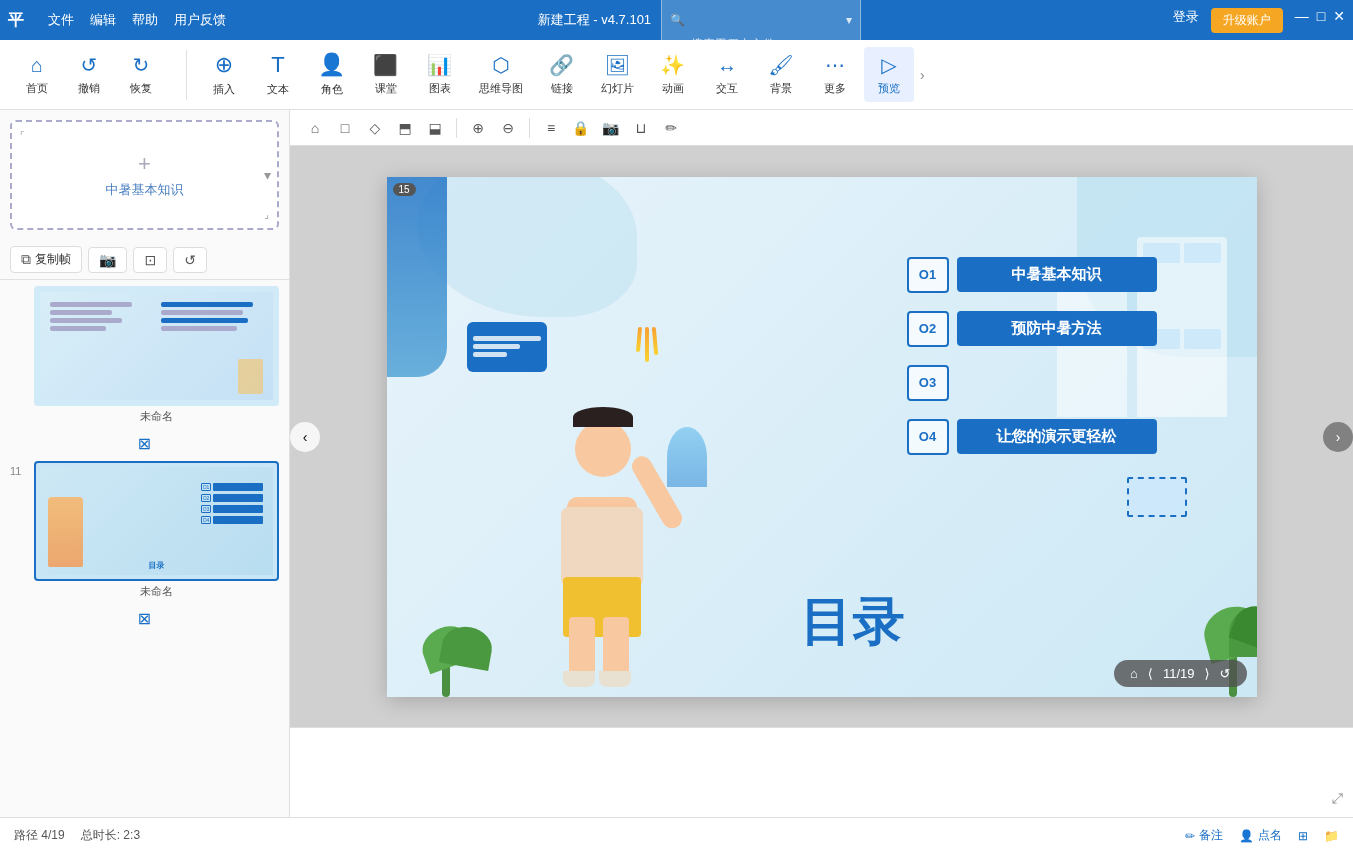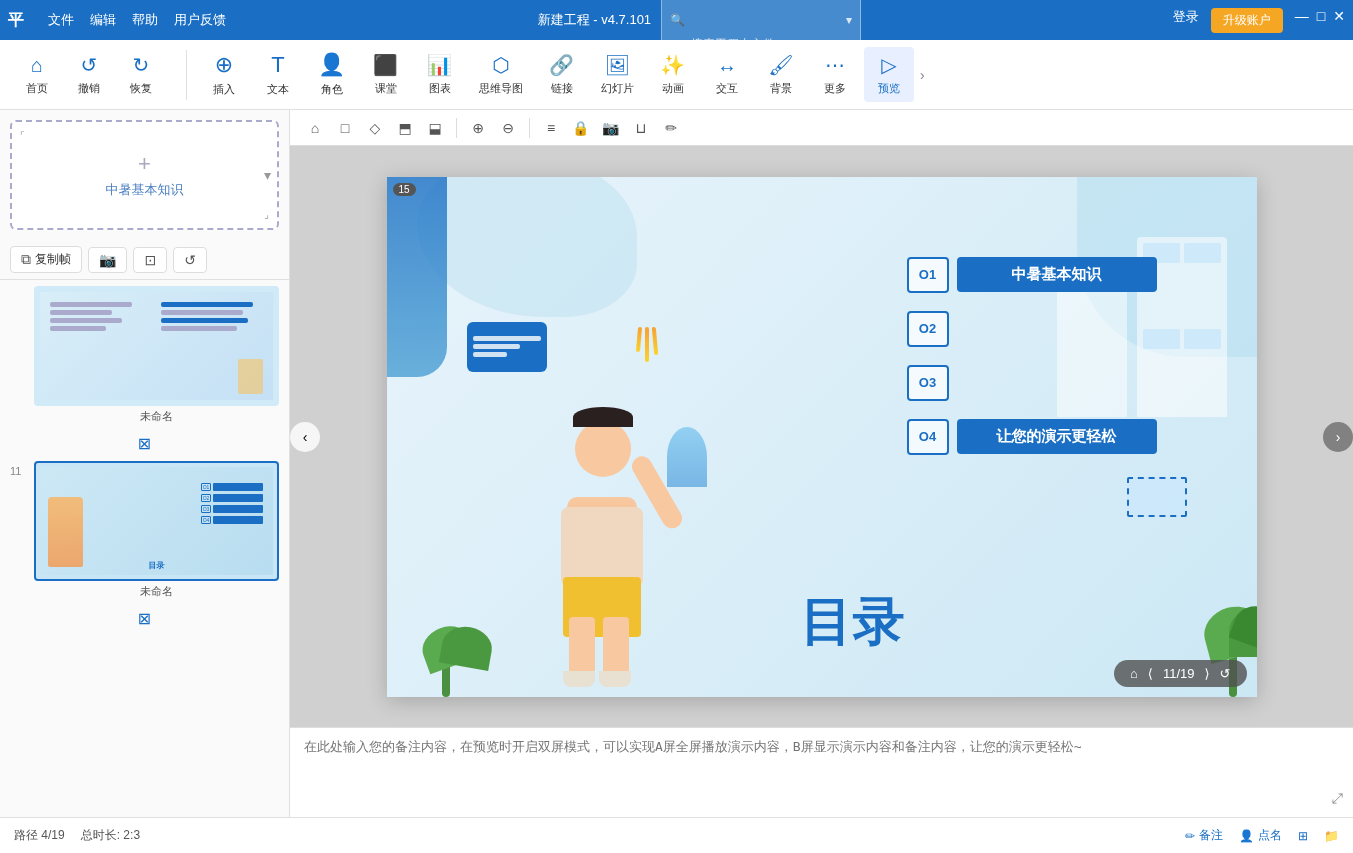--- a/index.html
+++ b/index.html
@@ -763,20 +763,21 @@
           <div style="width:50px;height:40px;background:#3a8830;border-radius:50% 50% 0 0;position:absolute;bottom:50px;left:5px;transform:rotate(20deg);"></div>
         </div>
 
         <div class="slide-menu-items">
           <div class="menu-row">
             <div class="menu-num">O1</div>
             <div class="menu-text">中暑基本知识</div>
           </div>
           <div class="menu-row">
             <div class="menu-num">O2</div>
+            <div class="menu-text">预防中暑方法</div>
           </div>
           <div class="menu-row">
             <div class="menu-num">O3</div>
           </div>
           <div class="menu-row">
             <div class="menu-num">O4</div>
             <div class="menu-text">让您的演示更轻松</div>
           </div>
         </div>
 
@@ -792,21 +793,20 @@
           <span>11/19</span>
           <span>⟩</span>
           <span>↺</span>
         </div>
       </div>
 
       <div class="nav-arrow-right">›</div>
     </div>
 
     <div class="notes-area">
-      <textarea class="notes-textarea" placeholder="在此处输入您的备注内容，在预览时开启双屏模式，可以实现A屏全屏播放演示内容，B屏显示演示内容和备注内容，让您的演示更轻松~" style=""></textarea>
       <span class="notes-expand">⤢</span>
     </div>
   </div>
 
 </div>
 
 <div class="statusbar">
   <div class="statusbar-left">
     <span>路径 4/19</span>
     <span>总时长: 2:3</span>

